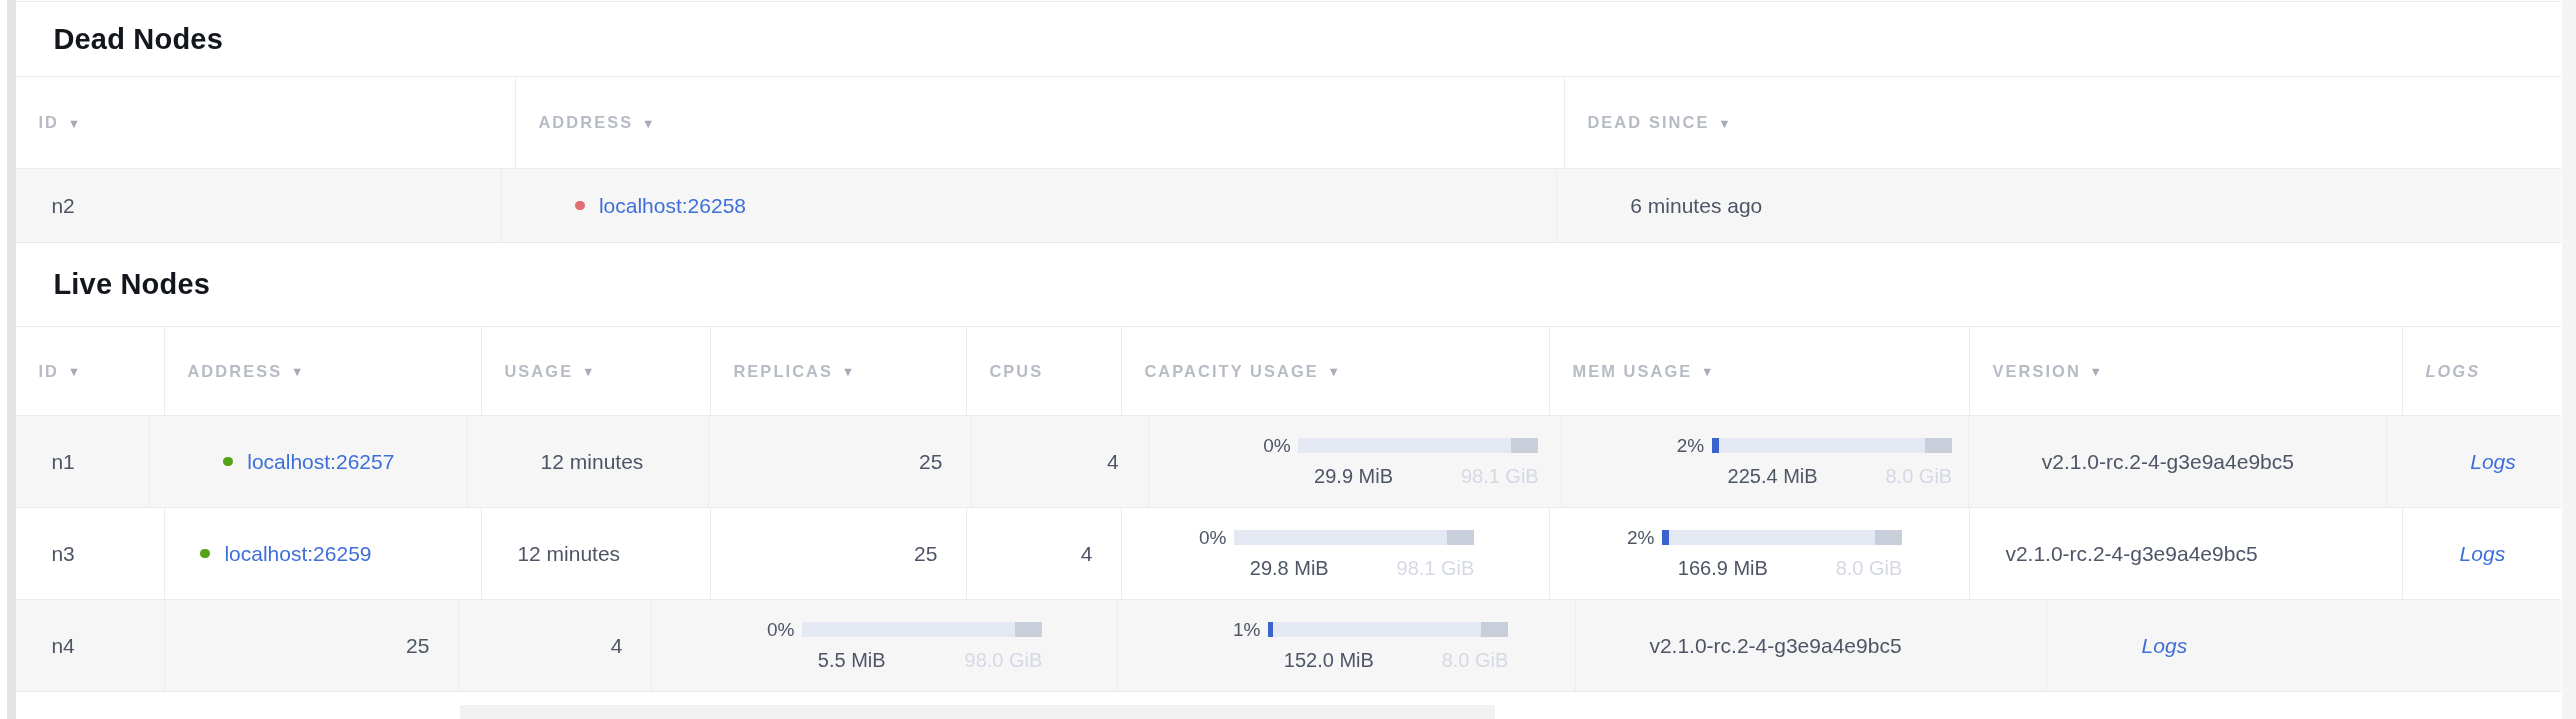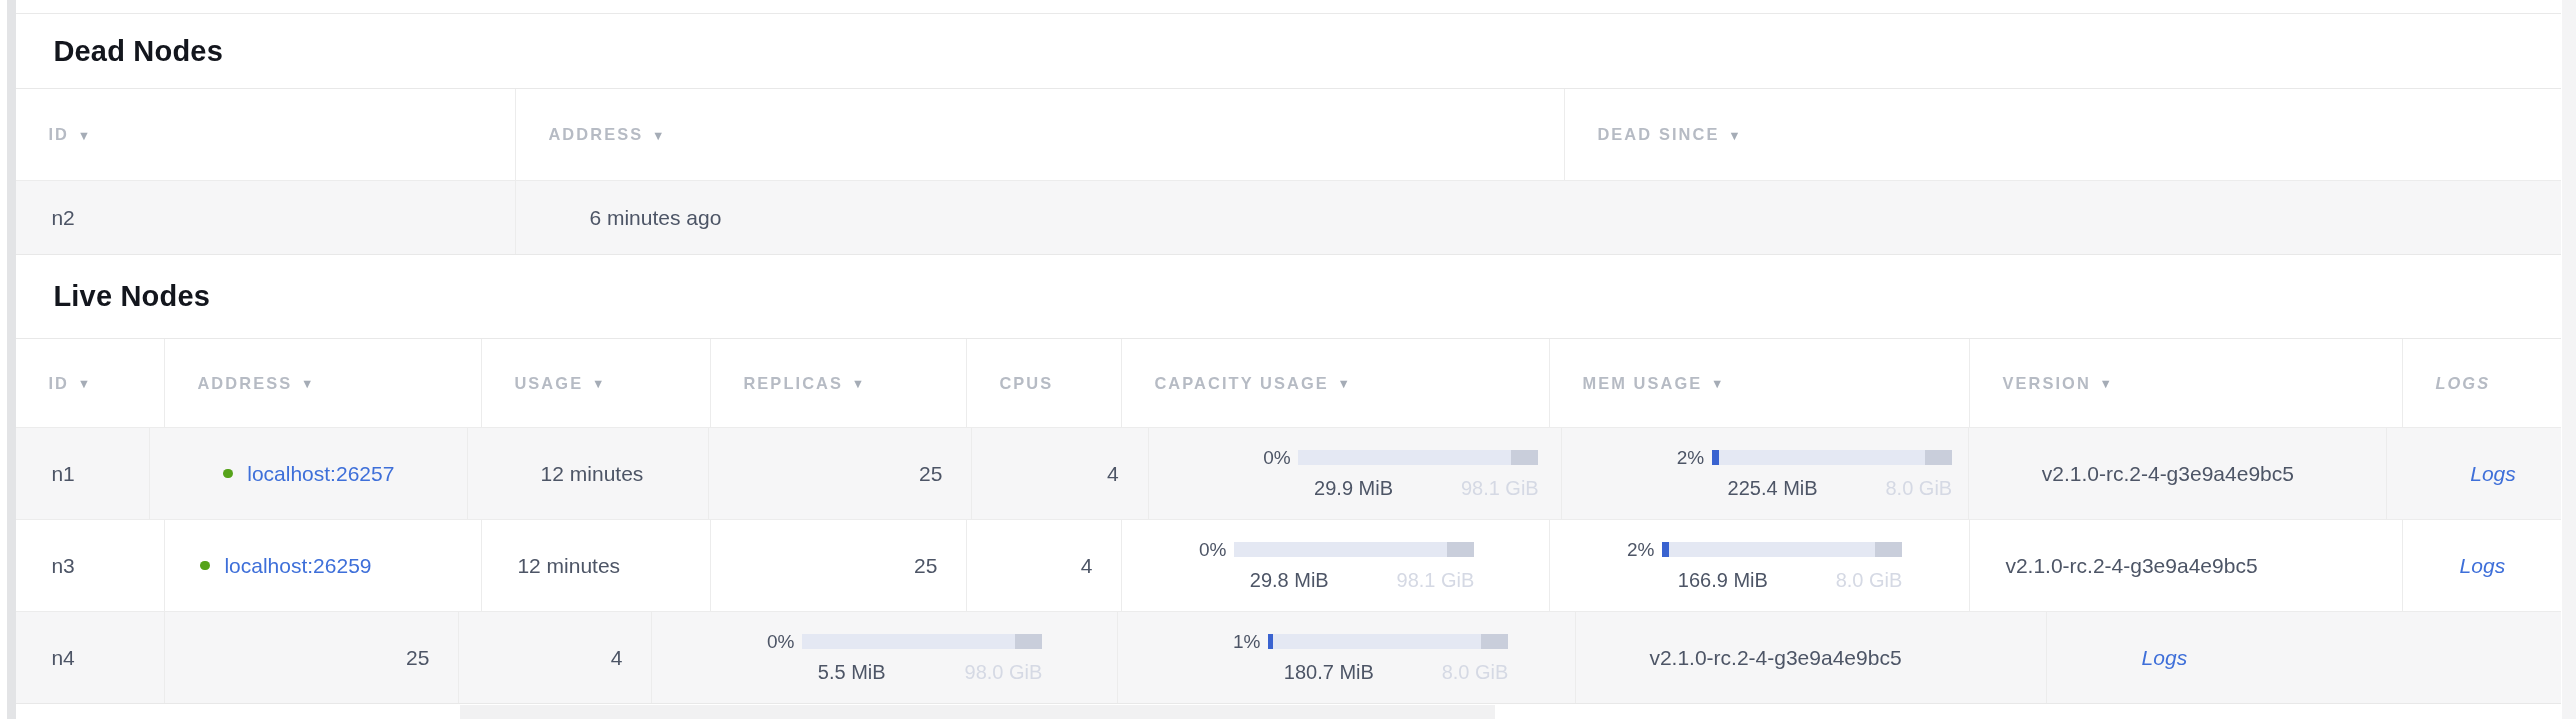--- a/index.html
+++ b/index.html
@@ -8,30 +8,30 @@
     --cell-text:#4d5566; --head-text:#b6bbc4; --arrow:#a5acb6;
     --border:#ececec; --alt-row:#f6f6f7; --title:#13161d;
   }
   *{box-sizing:border-box; margin:0; padding:0;}
   html,body{width:2576px; height:720px; overflow:hidden; background:#ffffff;
     font-family:"Liberation Sans", sans-serif;}
   .canvas{position:relative; width:2576px; height:720px; background:#ffffff;}
   .edge-left-white{position:absolute; left:0; top:0; width:6.7px; height:720px; background:#ffffff;}
   .edge-left-band{position:absolute; left:6.7px; top:0; width:9.6px; height:720px; background:#e3e4e6;}
   .edge-right-band{position:absolute; left:2562px; top:0; width:14.4px; height:720px; background:#f4f4f5;}
-  .content{position:absolute; left:16.4px; top:13px; width:2545px;}
+  .content{position:absolute; left:16.4px; top:1px; width:2545px;}
 
   .section-heading{display:flex; align-items:center; padding-left:37px; background:#fff;}
   .section-heading.first{height:75px; border-top:1.9px solid #e9e9e9;}
   .section-heading.second{height:83px;}
   .section-title{font-size:29px; font-weight:700; color:var(--title); letter-spacing:0.2px;}
 
   .table{width:100%; border-top:1.9px solid #e8e8e8; border-bottom:1.9px solid #e8e8e8; background:#fff;}
   .thead{display:flex;}
-  .th{display:flex; align-items:center; padding-left:32px;
+  .th{display:flex; align-items:center; padding-left:22px;
       font-size:16.4px; font-weight:700; letter-spacing:2.1px; color:var(--head-text);
       border-right:1.9px solid var(--border); cursor:pointer;}
   .th:last-child{border-right:none;}
   .arrow{font-size:12.5px; color:var(--arrow); margin-left:8.7px; transform:translateY(1px);}
   .dead-table .th{height:91px;}
   .live-table .th{height:88px;}
 
   .tr{display:flex; border-top:1.9px solid var(--border); background:#fff;}
   .tr.alt{background:var(--alt-row);gap:38px;}
   .dead-table .tr{height:74px;}
@@ -101,20 +101,24 @@
         <div class="th col-d-since">
           <span>DEAD SINCE</span>
           <span class="arrow">▼</span>
         </div>
       </div>
       <div id="dead-tbody">
           <div class="tr alt">
     <div class="td col-d-id">
               <span>n2</span>
             </div>
+    <div class="td col-d-address">
+      <span class="dot dot-red"></span>
+      <a class="link">localhost:26258</a>
+    </div>
     <div class="td col-d-since">
               <span>6 minutes ago</span>
             </div>
   </div>
         </div>
     </div>
 
     <div class="section-heading second">
       <span class="section-title">Live Nodes</span>
     </div>
@@ -281,21 +285,21 @@
     </div>
     <div class="td col-mem bar-cell">
       <div class="bar-row">
         <span class="pct">1%</span>
         <div class="bar">
           <span class="bar-end"></span>
           <span class="bar-used" style="width: 4.8px;"></span>
         </div>
       </div>
       <div class="bar-labels">
-        <span class="bar-used-label">180.7 MiB</span>
+        <span class="bar-used-label">152.0 MiB</span>
         <span class="bar-total-label">8.0 GiB</span>
       </div>
     </div>
     <div class="td col-version">
               <span>v2.1.0-rc.2-4-g3e9a4e9bc5</span>
             </div>
     <div class="td col-logs center">
       <a class="link">Logs</a>
     </div>
   </div>

